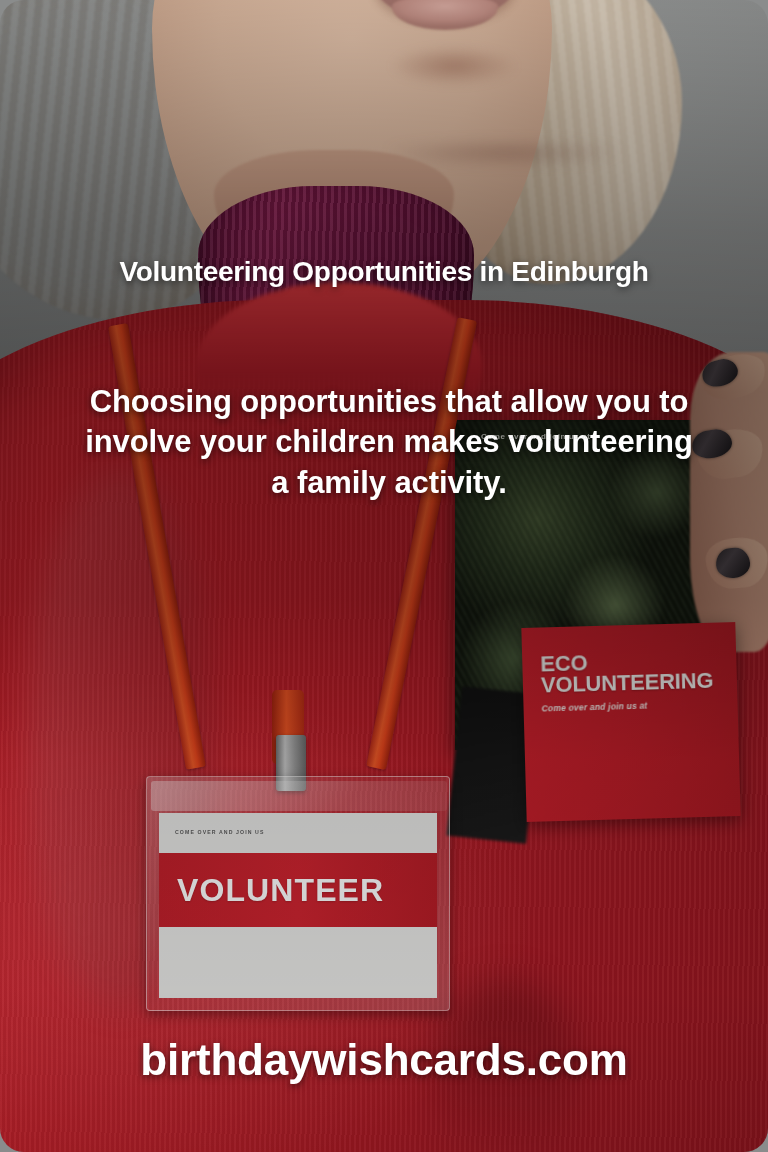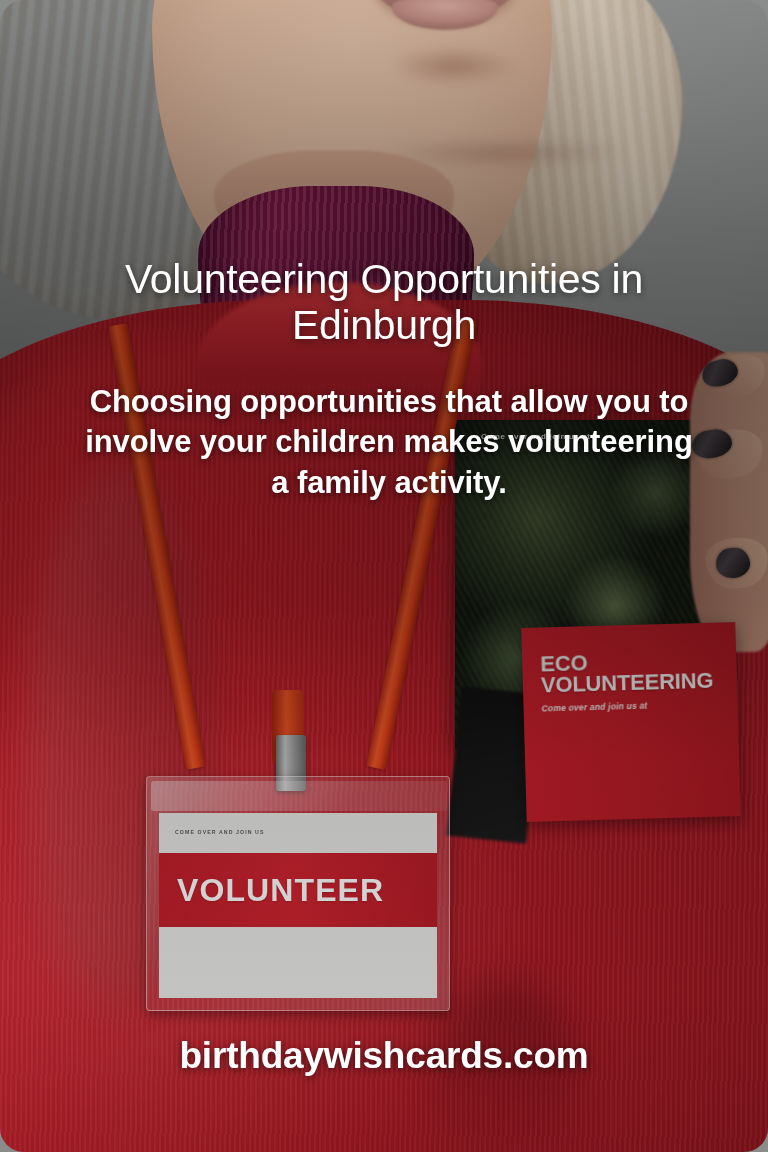--- a/index.html
+++ b/index.html
@@ -322,35 +322,35 @@
         rgba(0,0,0,.16) 86%,
         rgba(0,0,0,.22) 100%);
   }
 
   
   .overlay { position:absolute; inset:0; }
 
   .title {
     position:absolute; left:28px; right:28px; top:256px;
     text-align:center; color:#fff;
-    font-size:41px; font-weight:400; line-height:1.13;
+    font-size:28px; font-weight:700; line-height:1.13;
     letter-spacing:-.3px;
     text-shadow:0 2px 7px rgba(0,0,0,.55);
   }
   .subtitle {
     position:absolute; left:78px; right:68px; top:382px;
     text-align:center; color:#fff;
     font-size:31px; font-weight:700; line-height:1.30;
     letter-spacing:-.1px;
     text-shadow:0 2px 7px rgba(0,0,0,.55);
   }
   .site {
     position:absolute; left:0; right:0; top:1035px;
     text-align:center; color:#fff;
-    font-size:37px; font-weight:700; letter-spacing:-.2px;
+    font-size:44px; font-weight:700; letter-spacing:-.2px;
     text-shadow:0 2px 7px rgba(0,0,0,.55);
   }
 </style>
 </head>
 <body>
 
 <div class="pin">
 
   <div class="photo">
     <div class="bg-wall"></div>

